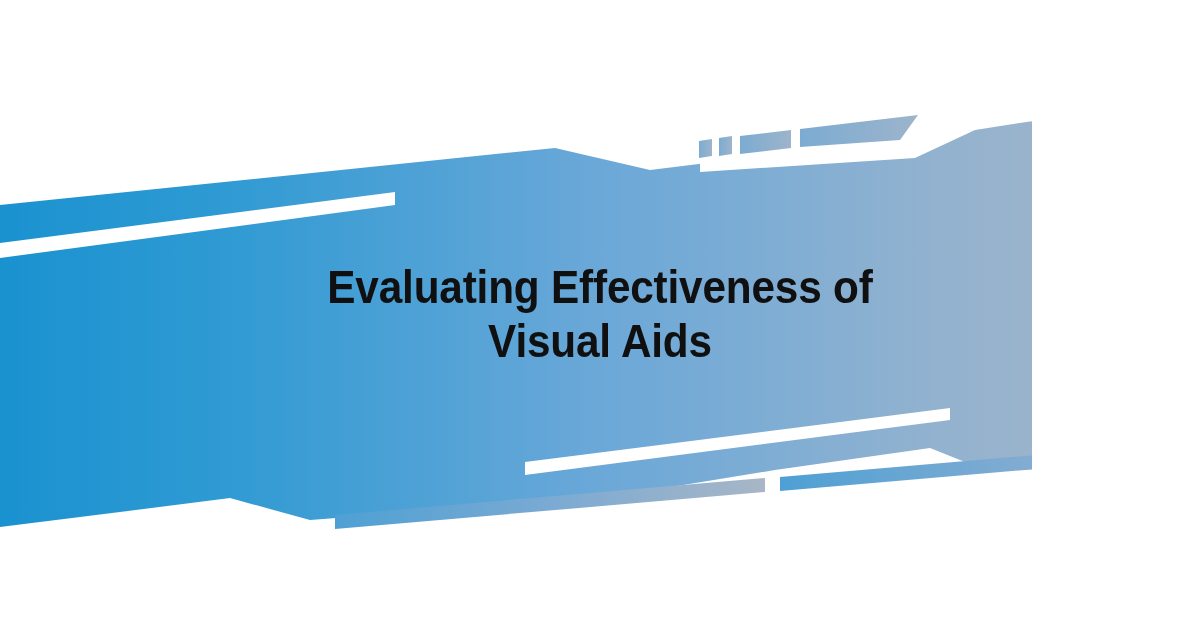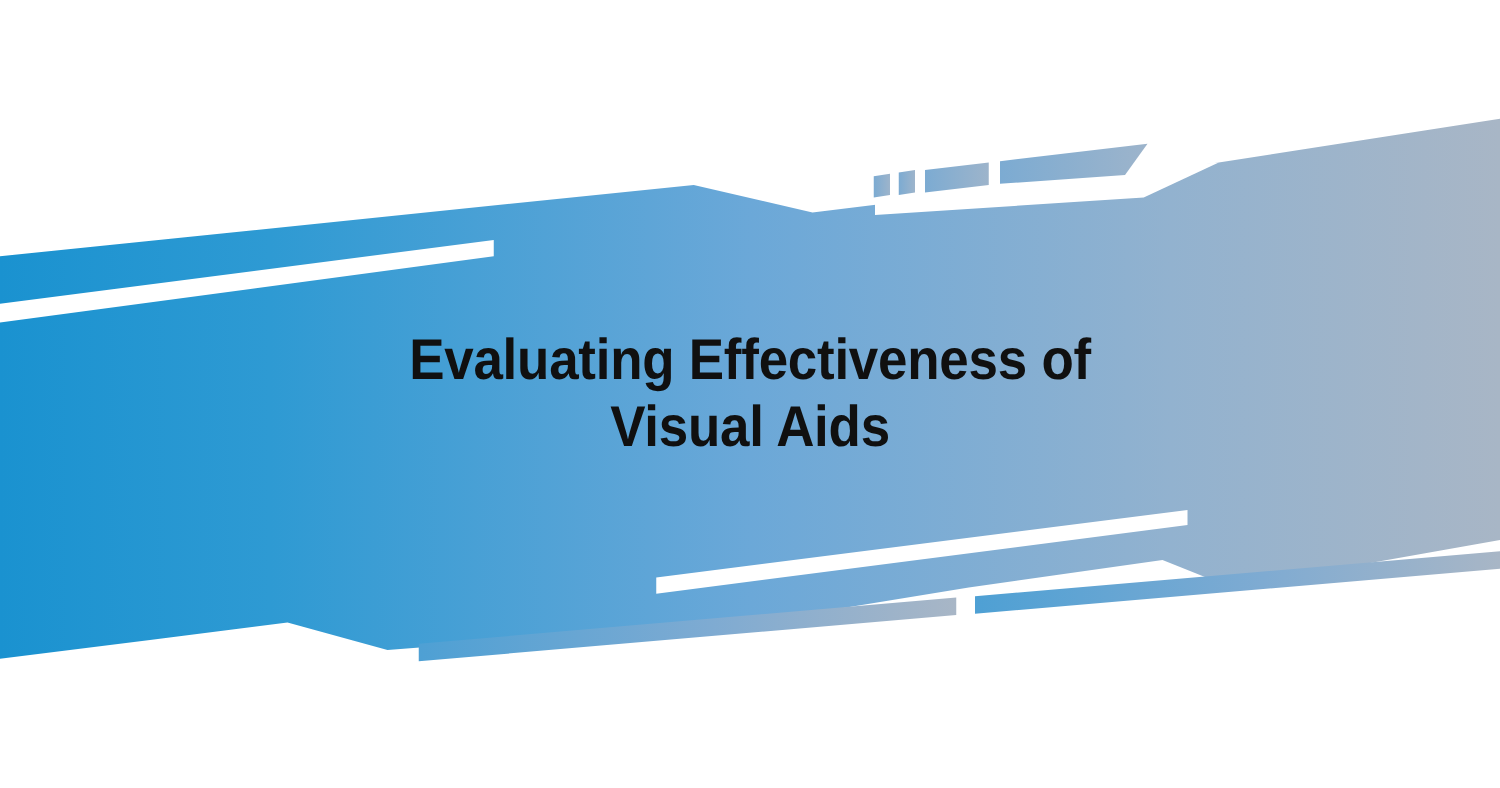--- a/index.html
+++ b/index.html
@@ -6,21 +6,21 @@
   html, body {
     margin: 0;
     padding: 0;
     background: #ffffff;
   }
   body {
     font-family: "Liberation Sans", sans-serif;
   }
   #banner-root {
     position: relative;
-    width: 1200px;
+    width: 1032px;
     height: 630px;
     background: #ffffff;
     overflow: hidden;
     border-radius: 20px;
   }
   #banner-svg {
     position: absolute;
     top: 0;
     left: 0;
     width: 1200px;

